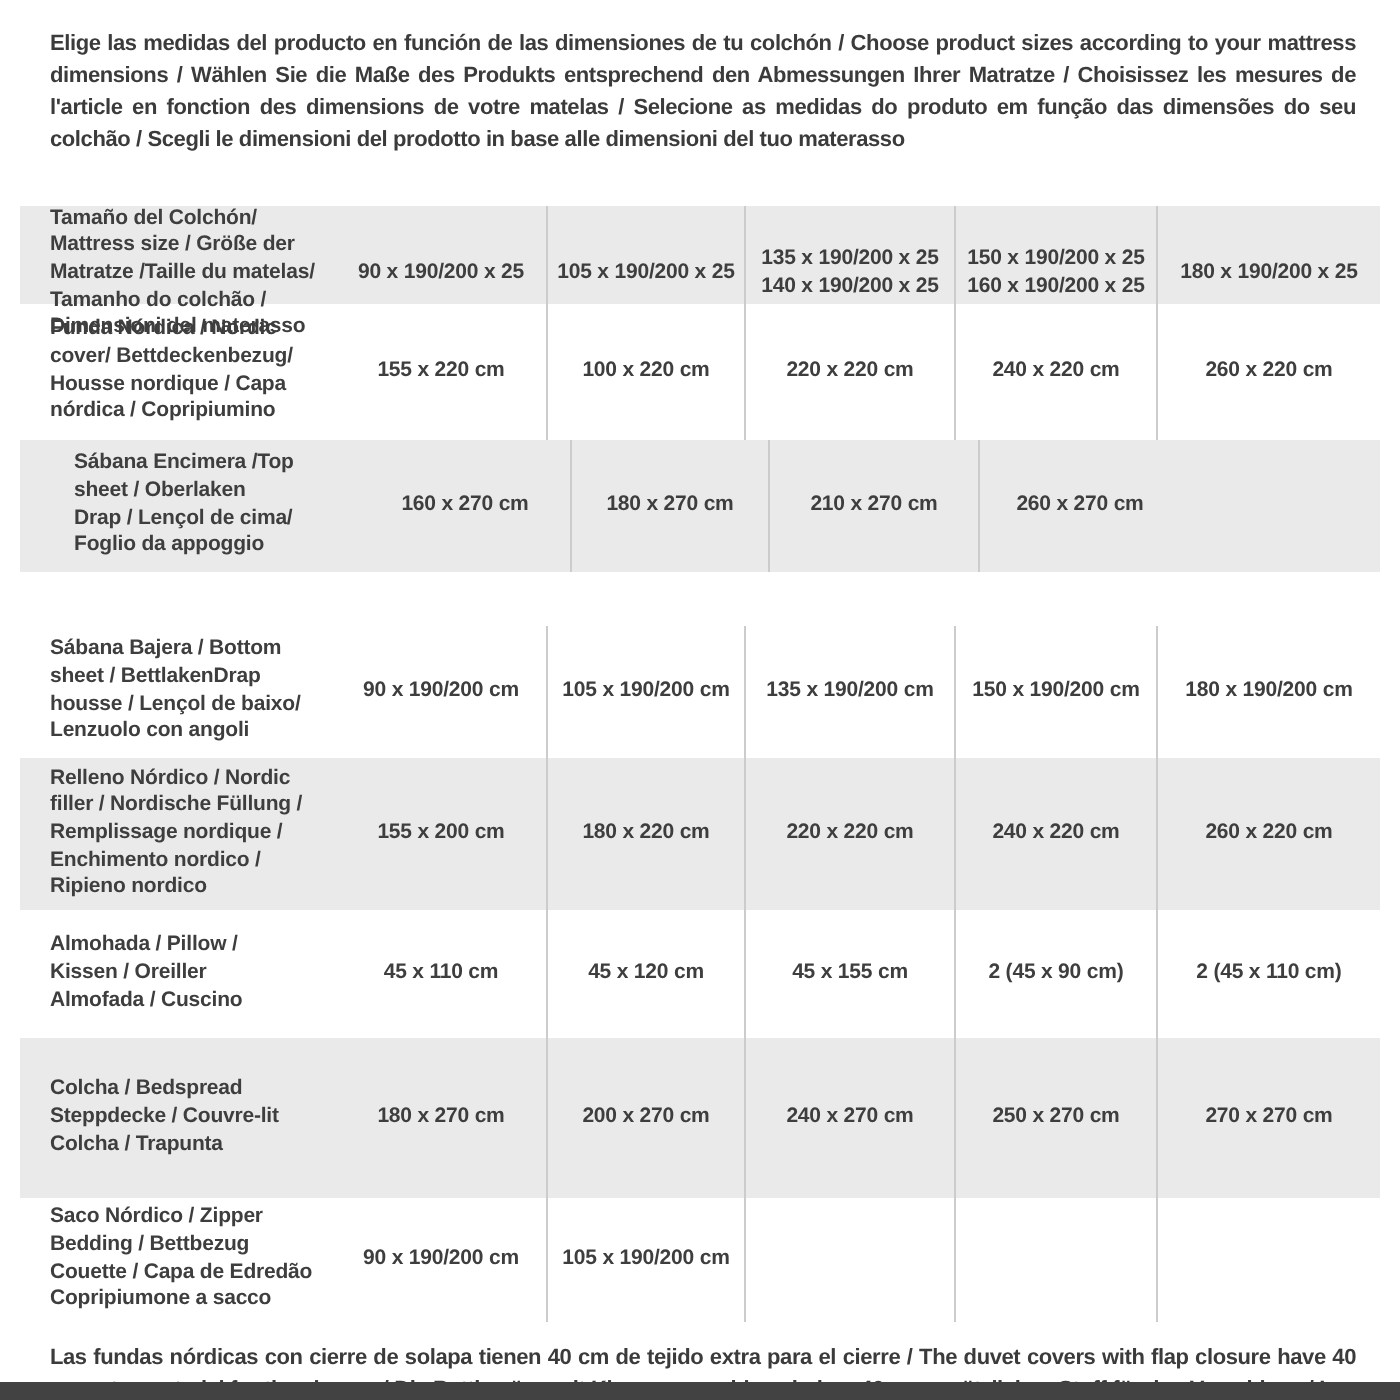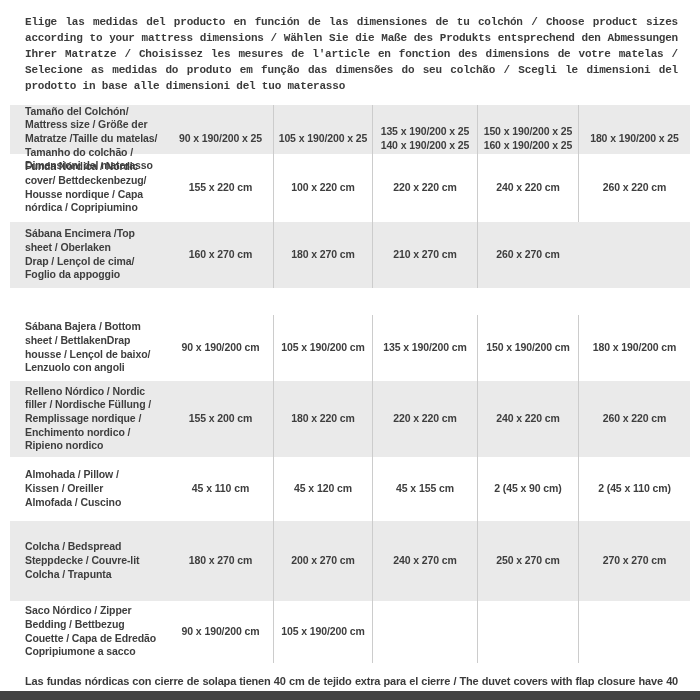--- a/index.html
+++ b/index.html
@@ -5,40 +5,39 @@
   html,body{margin:0;padding:0;}
   body{
     width:700px;height:700px;position:relative;overflow:hidden;
     background:#ffffff;
     font-family:"Liberation Sans", sans-serif;
     color:#3e3e3e;
     -webkit-font-smoothing:antialiased;
   }
   .page{position:absolute;inset:0;}
   .intro{
-    margin:15px 22px 10px 25px;
+    margin:15px 22px 24px 25px;
     font-size:11px;font-weight:bold;line-height:1.45;
     letter-spacing:-0.2px;
     text-align:justify;
     color:#3b3b3b;
-    font-family:Liberation Mono, monospace;
   }
   .size-table{
     margin:2px 10px 0 10px;
     width:680px;
   }
   .row{
     display:grid;
     grid-template-columns:158px 105px 99px 105px 101px 112px;
   }
   .row:nth-child(odd){background:#eaeaea;}
   .row:nth-child(even){background:#ffffff;}
   .row:nth-child(1){height:49px;}
   .row:nth-child(2){height:68px;}
-  .row:nth-child(3){height:66px;}
+  .row:nth-child(3){height:66px;padding-left:12px;}
   .row:nth-child(4){height:66px;margin-top:27px;}
   .row:nth-child(5){height:76px;}
   .row:nth-child(6){height:64px;}
   .row:nth-child(7){height:80px;}
   .row:nth-child(8){height:62px;}
   .cell{
     display:flex;align-items:center;
     font-size:10.5px;font-weight:bold;
     letter-spacing:-0.1px;
     white-space:pre-line;

